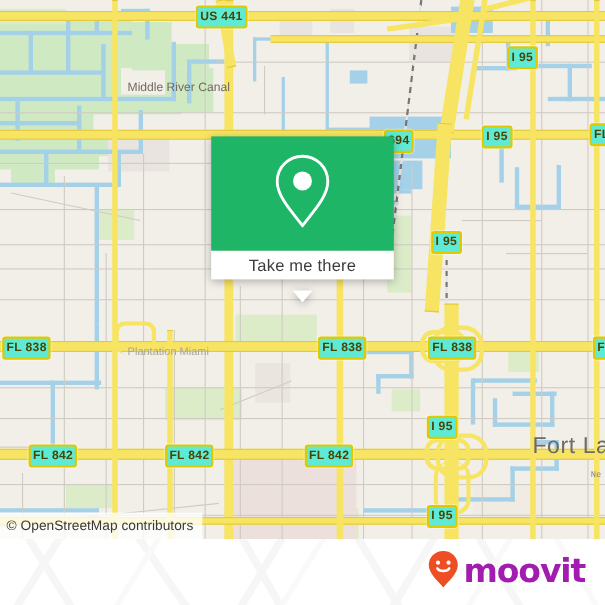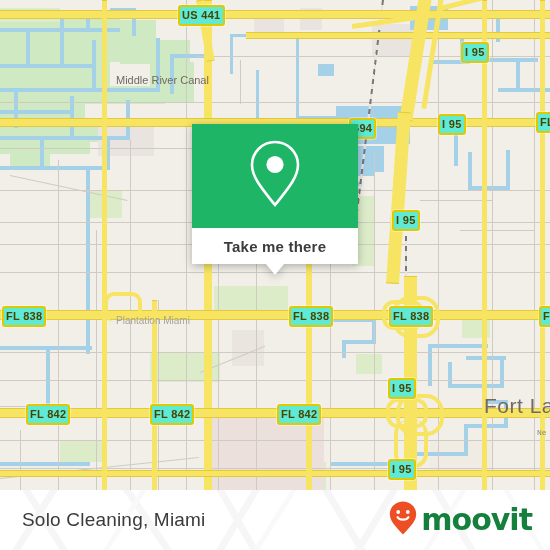--- a/index.html
+++ b/index.html
@@ -75,23 +75,23 @@
     left:192px;top:124px;
     width:166px;
     filter:drop-shadow(0 2px 4px rgba(0,0,0,.28));
   }
   #popup-head{
     width:166px;height:104px;
     background:#1fb567;
     display:flex;align-items:center;justify-content:center;
   }
   #popup-body{
-    width:166px;height:36px;
+    width:166px;height:26px;
     background:#ffffff;
-    display:flex;align-items:center;justify-content:center;font-weight:bold;
+    display:flex;align-items:center;justify-content:center;
   }
   #popup-label{
     color:#3c3c3c;font-size:15px;letter-spacing:.2px;
     font-family:"Liberation Sans","DejaVu Sans",sans-serif;
   }
   #popup-arrow{
     position:absolute;left:50%;top:140px;
     margin-left:-9px;
     width:0;height:0;
     border-left:9px solid transparent;
@@ -121,21 +121,21 @@
     position:absolute;left:22px;top:50%;transform:translateY(-50%);
     color:#3b3b3b;font-size:19px;letter-spacing:.2px;
     font-family:"Liberation Sans","DejaVu Sans",sans-serif;
     white-space:nowrap;
   }
   #brand{
     position:absolute;right:18px;top:50%;transform:translateY(-50%);
     display:flex;align-items:center;gap:3px;
   }
   #brand-text{
-    color:#15803d;font-size:30px;font-weight:bold;letter-spacing:-1px;
+    color:#a21caf;font-size:30px;font-weight:bold;letter-spacing:-1px;
     font-family:"DejaVu Sans","Liberation Sans",sans-serif;
     line-height:30px;
   }
 </style>
 </head>
 <body>
 
 <div id="app">
 
   <div id="map">
@@ -397,20 +397,23 @@
             <circle cx="29" cy="26.5" r="8.6" fill="#ffffff"></circle>
           </svg>
         </span>
       </div>
       <div id="popup-body">
         <span id="popup-label">Take me there</span>
       </div>
       <div id="popup-arrow"></div>
     </div>
 
+    <div id="attrib">
+      <span>© OpenStreetMap contributors</span>
+    </div>
 
   </div>
 
   <div id="footer">
     <svg id="footer-streaks" viewBox="0 0 550 60" preserveAspectRatio="none" aria-hidden="true">
       <g stroke="#efefef" stroke-width="7" fill="none">
         <path d="M 20 -10 L 70 70"></path>
         <path d="M 60 -10 L 10 70"></path>
         <path d="M 120 -10 L 175 70"></path>
         <path d="M 215 -10 L 260 70"></path>
@@ -420,21 +423,20 @@
         <path d="M 430 -10 L 478 70"></path>
       </g>
       <g stroke="#f4f4f4" stroke-width="5" fill="none">
         <path d="M 150 -10 L 100 70"></path>
         <path d="M 300 -10 L 250 70"></path>
         <path d="M 470 -10 L 420 70"></path>
         <path d="M 500 -10 L 548 70"></path>
       </g>
     </svg>
 
-    <div id="footer-title">Solo Cleaning, Miami</div>
 
     <div id="brand">
       <span>
         <svg width="30" height="36" viewBox="0 0 30 36" aria-hidden="true">
           <path d="M15 1.5 C7.5 1.5 1.8 7.2 1.8 14.2 C1.8 22.2 10.4 29 15 34.5 C19.6 29 28.2 22.2 28.2 14.2 C28.2 7.2 22.5 1.5 15 1.5 Z" fill="#ee4e23"></path>
           <circle cx="10.2" cy="12" r="1.9" fill="#ffffff"></circle>
           <circle cx="19.8" cy="12" r="1.9" fill="#ffffff"></circle>
           <path d="M9.6 17.2 C11.4 20.4 18.6 20.4 20.4 17.2" fill="none" stroke="#ffffff" stroke-width="2.2" stroke-linecap="round"></path>
         </svg>
       </span>

